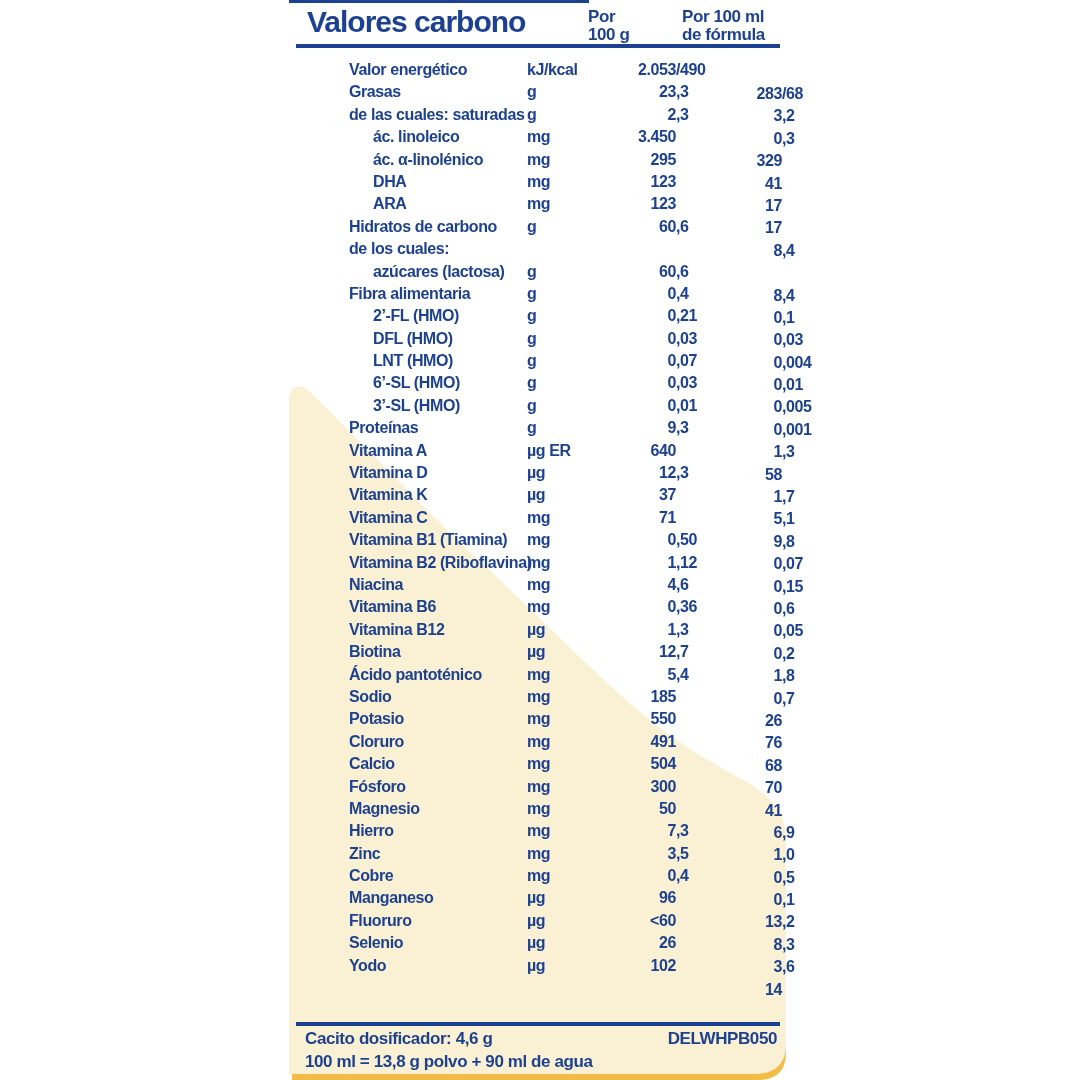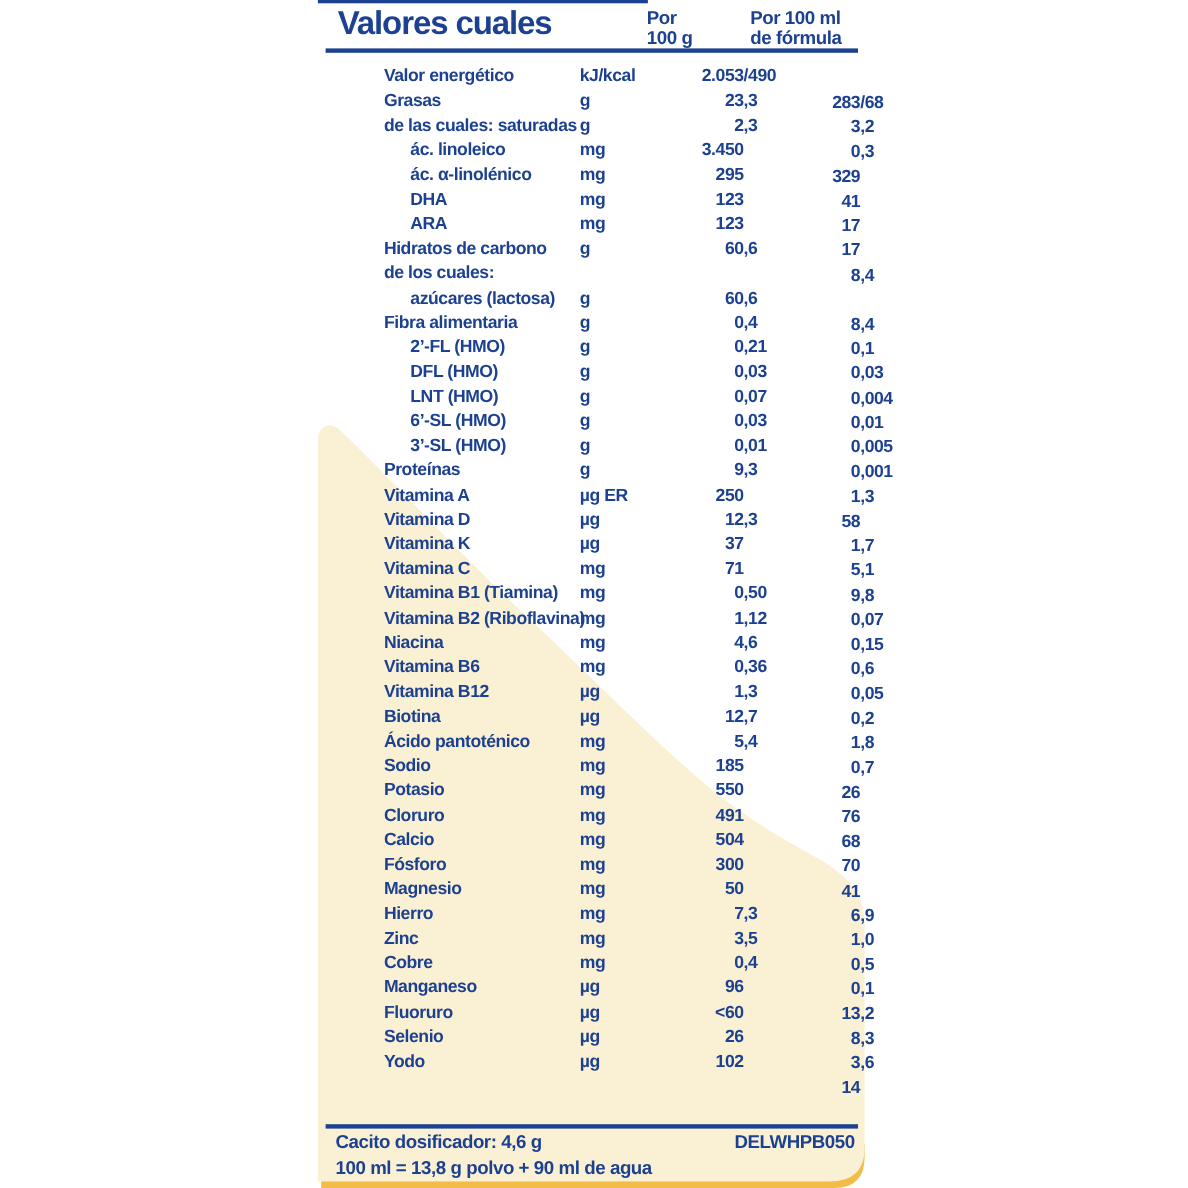--- a/index.html
+++ b/index.html
@@ -60,21 +60,21 @@
              C 700 758, 730 772, 748 783
              C 775 800, 786 815, 786 840
              L 786 1044
              Q 786 1074, 754 1074
              Z"></path>
   </svg>
 
   <div id="content">
     <div id="rule-top" class="rule"></div>
 
-    <div id="title">Valores cuales</div>
+    <div id="title">Valores carbono</div>
 
     <div id="colhead-100g" class="colhead">
       <div>Por</div>
       <div>100 g</div>
     </div>
     <div id="colhead-100ml" class="colhead">
       <div>Por 100 ml</div>
       <div>de fórmula</div>
     </div>
 
@@ -196,21 +196,21 @@
     <div class="row">
       <span class="label">Proteínas</span>
       <span class="unit">g</span>
       <span class="v v1"><span class="int">9</span><span class="dec">,3</span></span>
       <span class="v v2"><span class="int">1</span><span class="dec">,3</span></span>
     </div>
 
     <div class="row">
       <span class="label">Vitamina A</span>
       <span class="unit">µg ER</span>
-      <span class="v v1"><span class="int">250</span><span class="dec"></span></span>
+      <span class="v v1"><span class="int">640</span><span class="dec"></span></span>
       <span class="v v2"><span class="int">58</span><span class="dec"></span></span>
     </div>
 
     <div class="row">
       <span class="label">Vitamina D</span>
       <span class="unit">µg</span>
       <span class="v v1"><span class="int">12</span><span class="dec">,3</span></span>
       <span class="v v2"><span class="int">1</span><span class="dec">,7</span></span>
     </div>
 

